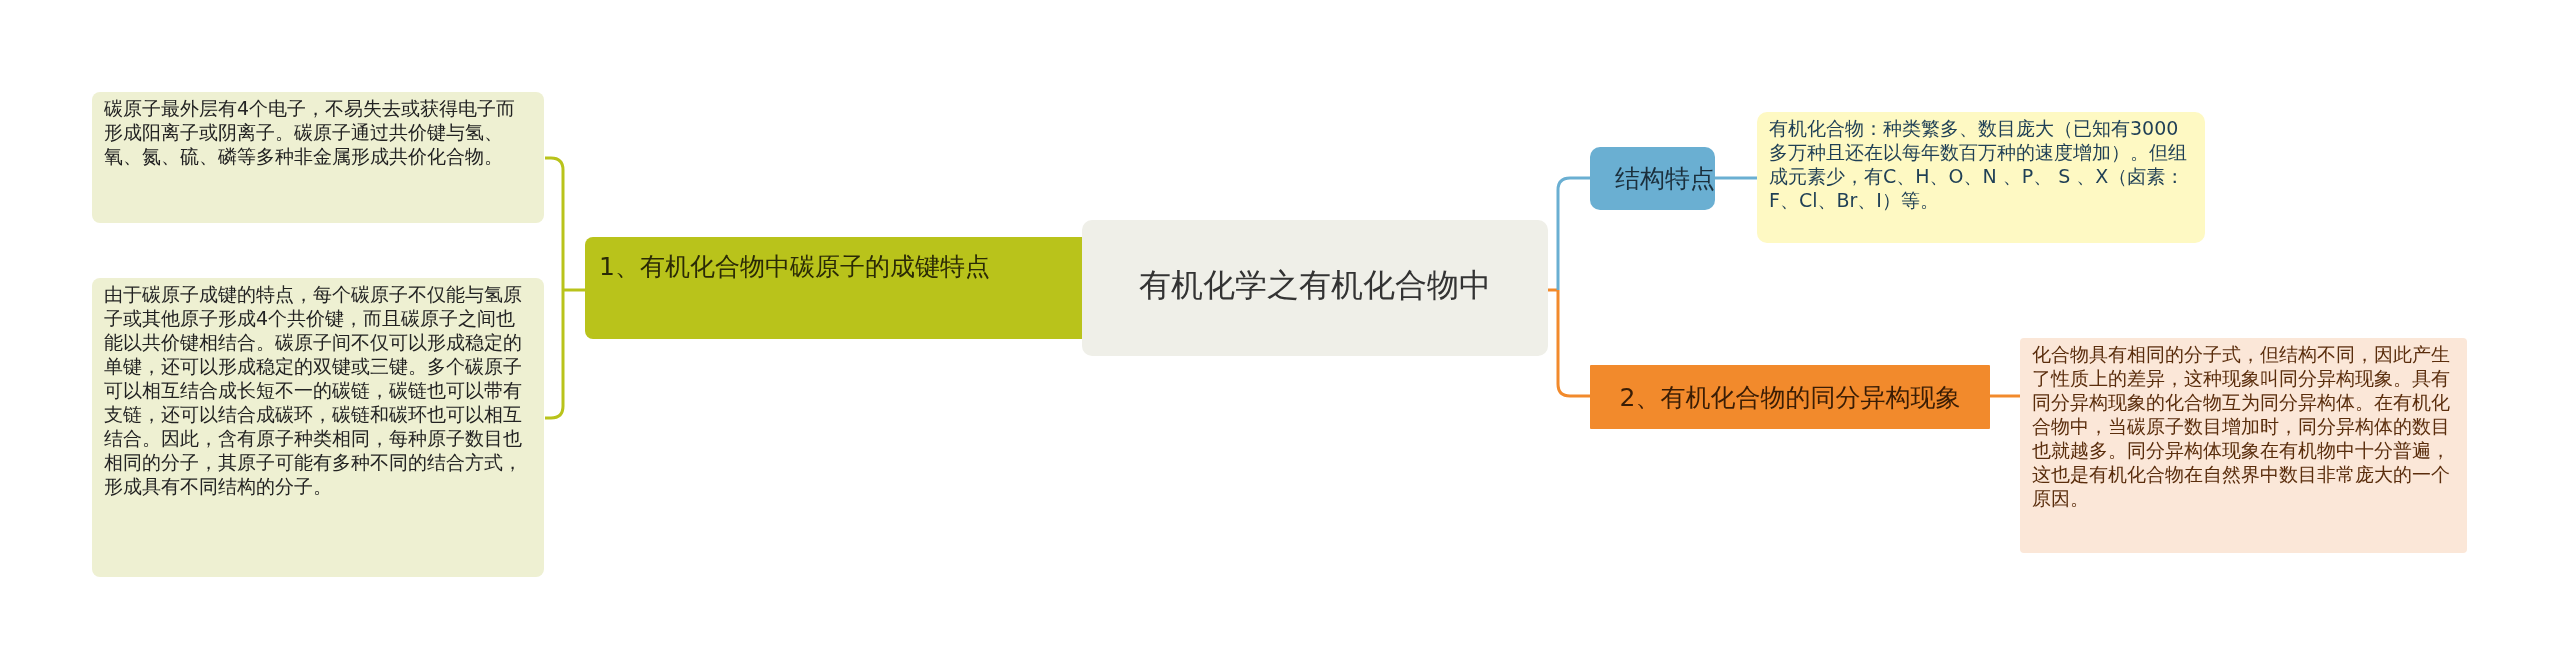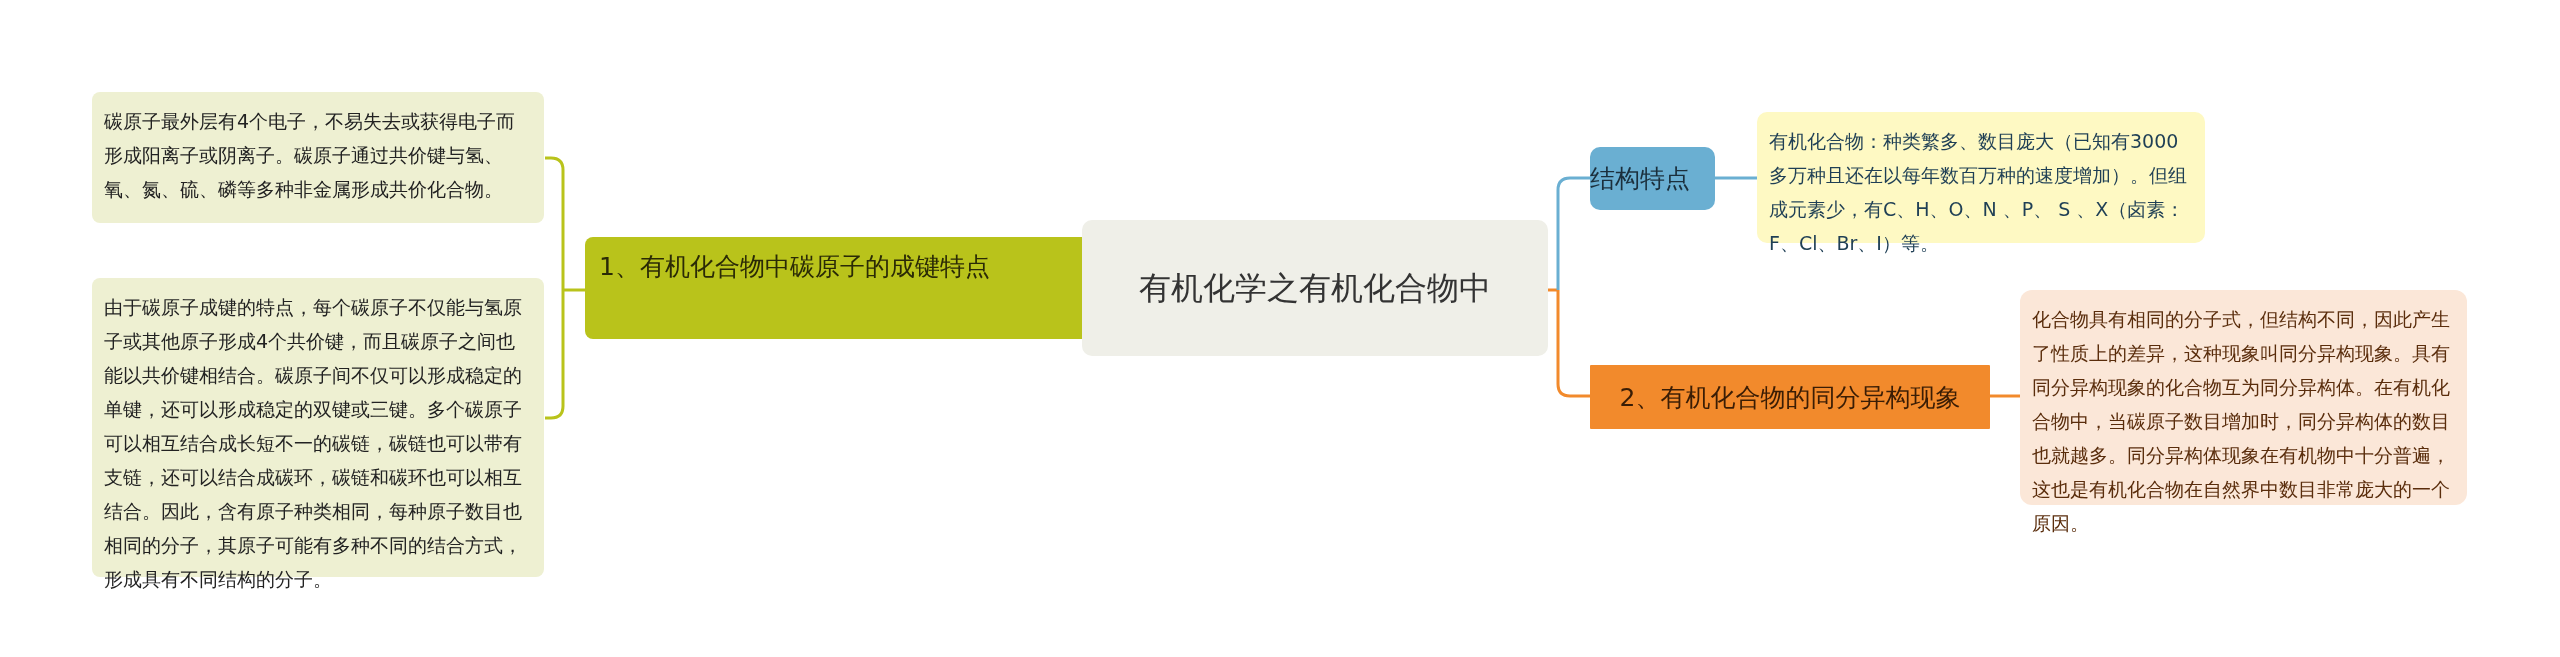--- a/index.html
+++ b/index.html
@@ -14,64 +14,66 @@
       overflow: hidden;
       font-family: "DejaVu Sans", "Liberation Sans", sans-serif;
     }
     .node {
       position: absolute;
       box-sizing: border-box;
       border-radius: 8px;
     }
     .leaf {
       font-size: 19px;
-      line-height: 34px;
-      padding: 12px 12px;
+      line-height: 24px;
+      padding: 4px 12px;
       word-break: break-all;
     }
     .leaf-green {
       background: #eef0d2;
       color: #222222;
     }
     .leaf-blue {
       background: #fef9c3;
       color: #1f3f55;
       border-radius: 10px;
     }
     .leaf-orange {
       background: #fbe7d8;
       color: #5a2d0c;
-      border-radius: 12px;
+      border-radius: 4px;
+      margin-top: 48px;
     }
     .root {
       background: #efefe8;
       color: #333333;
       font-size: 32px;
       line-height: 42px;
       text-align: center;
       display: flex;
       align-items: center;
       justify-content: center;
       border-radius: 10px;
+      font-family: Liberation Mono, monospace;
     }
     .branch-green {
       background: #b9c31b;
       color: #2a2a06;
       font-size: 25px;
       line-height: 35px;
       padding: 12px 14px;
       border-radius: 8px;
     }
     .branch-blue {
       background: #6aafd2;
       color: #1b2f3c;
       font-size: 25px;
       display: flex;
       align-items: center;
-      justify-content: flex-start;
+      justify-content: flex-end;
       border-radius: 10px;
     }
     .branch-orange {
       background: #f28a2c;
       color: #3a1d05;
       font-size: 25px;
       display: flex;
       align-items: center;
       justify-content: center;
       border-radius: 1px;

